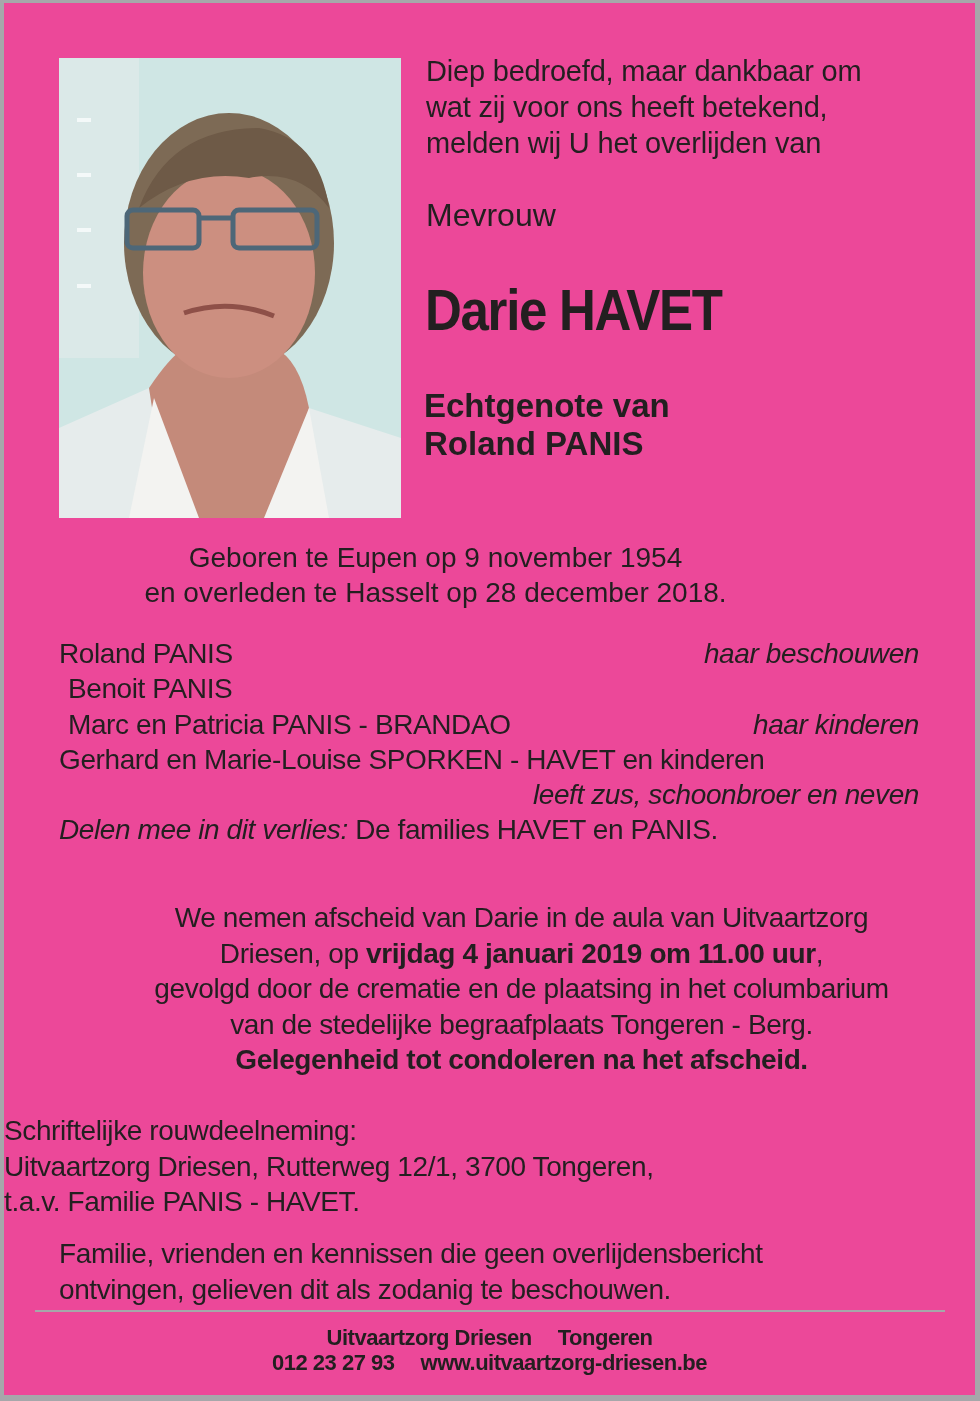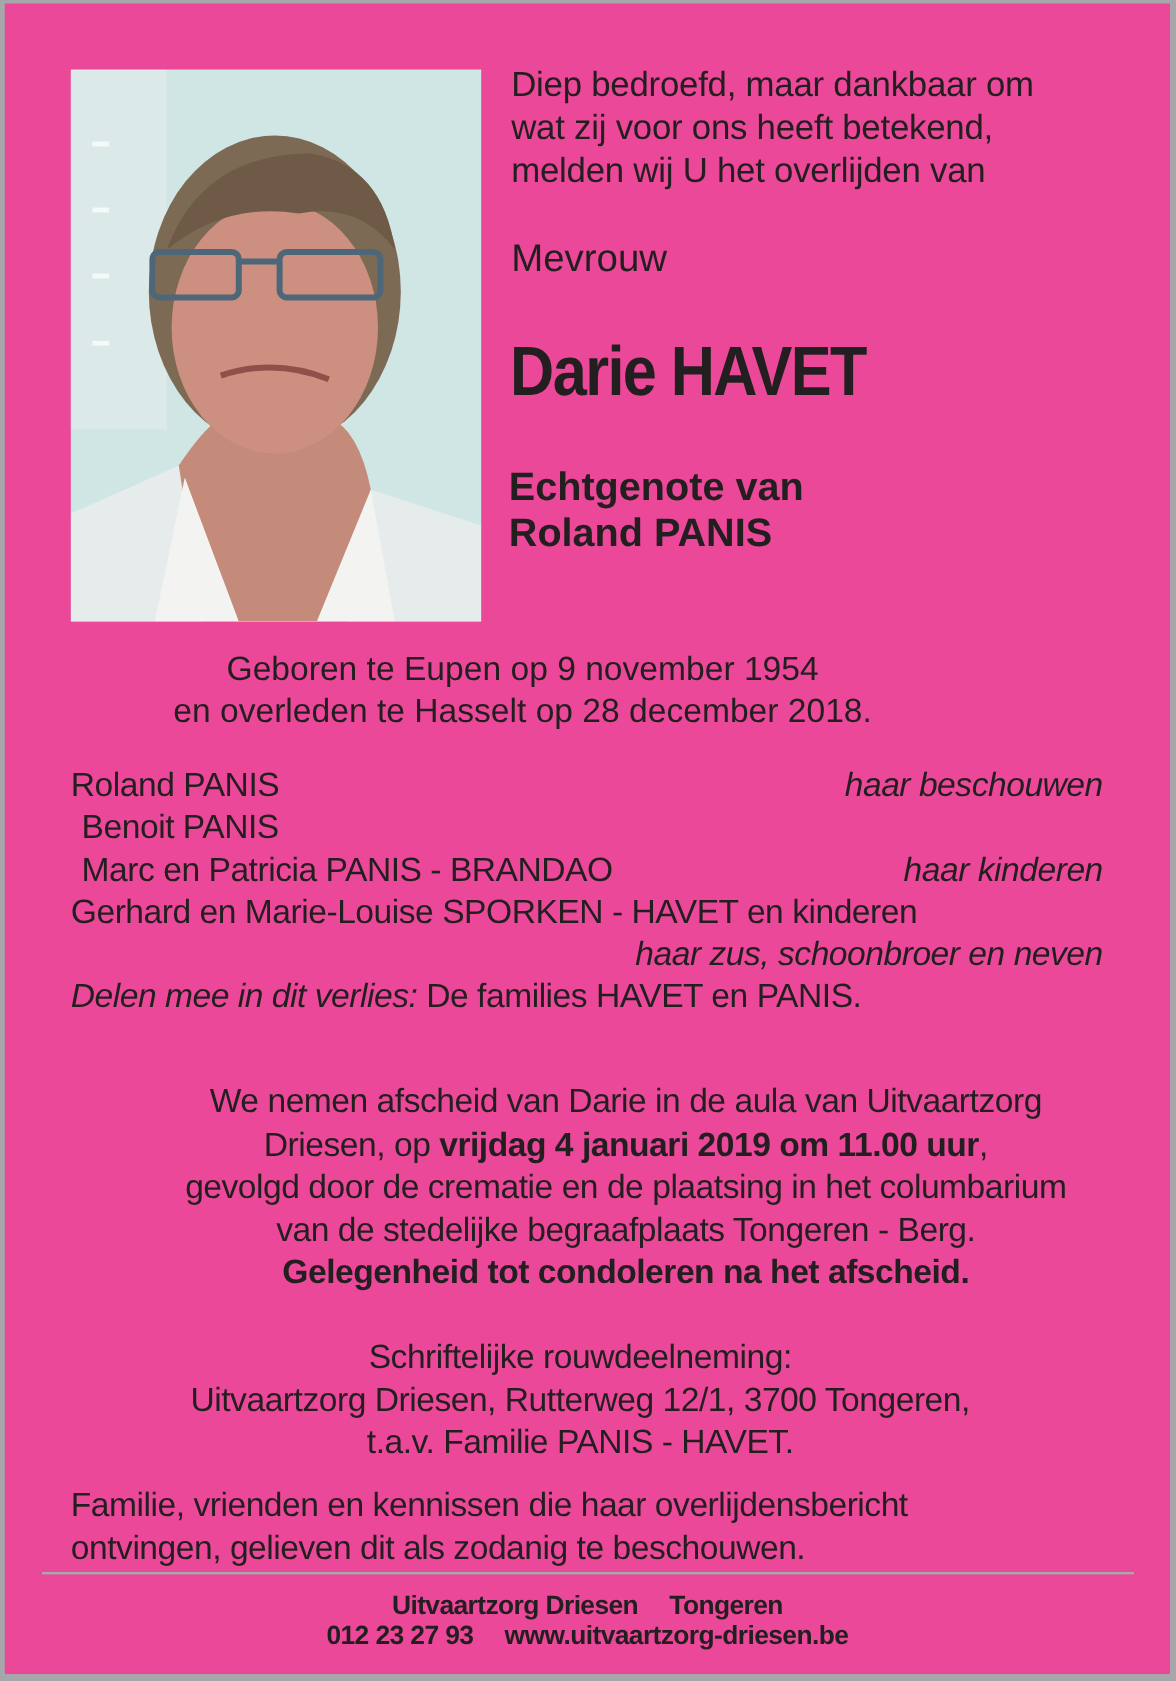--- a/index.html
+++ b/index.html
@@ -14,21 +14,21 @@
   .spouse { left: 420px; top: 384px; width: 496px; text-align: left; font-size: 33px; line-height: 38px; font-weight: bold; }
   .dates { left: 0; top: 537px; width: 863px; text-align: center; font-size: 28px; line-height: 35px; }
   .family { left: 55px; top: 633px; width: 860px; font-size: 28px; line-height: 35.3px; letter-spacing: -0.4px; }
   .row { position: relative; height: 35.3px; white-space: nowrap; }
   .row .l { position: absolute; left: 0; }
   .row .r { position: absolute; right: 0; font-style: italic; }
   .row .ind { left: 9px; }
   .it { font-style: italic; }
   .ceremony { left: 0; top: 897px; width: 971px; text-align: center; font-size: 28px; line-height: 35.5px; letter-spacing: -0.4px; margin-left: 32px; }
   .b { font-weight: bold; }
-  .condolence { left: 0; top: 1110px; width: 959px; text-align: center; font-size: 28px; line-height: 35.5px; letter-spacing: -0.4px; }
+  .condolence { left: 0; top: 1110px; width: 959px; text-align: left; font-size: 28px; line-height: 35.5px; letter-spacing: -0.4px; }
   .notice { left: 55px; top: 1233px; width: 880px; font-size: 28px; line-height: 35.5px; letter-spacing: -0.4px; }
   .divider { left: 31px; top: 1307px; width: 910px; height: 2px; background: #a6a7aa; }
   .footer { left: 0; top: 1322px; width: 971px; text-align: center; font-size: 22px; line-height: 25px; font-weight: bold; letter-spacing: -0.5px; }
   .footer .gap { display: inline-block; width: 26px; }
 </style>
 </head>
 <body>
 
 <div class="page">
 
@@ -87,21 +87,21 @@
     <div class="row">
       <span class="l ind">Marc en Patricia PANIS - BRANDAO</span>
       <span class="r">haar kinderen</span>
     </div>
     <div class="row">
       <span class="l">Gerhard en Marie-Louise SPORKEN - HAVET en kinderen</span>
       <span class="r"></span>
     </div>
     <div class="row">
       <span class="l"></span>
-      <span class="r">haar zus, schoonbroer en neven</span>
+      <span class="r">leeft zus, schoonbroer en neven</span>
     </div>
     <div class="row">
       <span class="l"><span class="it">Delen mee in dit verlies:</span><span> De families HAVET en PANIS.</span></span>
     </div>
   </div>
 
   <div class="abs ceremony">
     <div>We nemen afscheid van Darie in de aula van Uitvaartzorg</div>
     <div><span>Driesen, op </span><span class="b">vrijdag 4 januari 2019 om 11.00 uur</span><span>,</span></div>
     <div>gevolgd door de crematie en de plaatsing in het columbarium</div>
@@ -109,21 +109,21 @@
     <div class="b">Gelegenheid tot condoleren na het afscheid.</div>
   </div>
 
   <div class="abs condolence">
     <div>Schriftelijke rouwdeelneming:</div>
     <div>Uitvaartzorg Driesen, Rutterweg 12/1, 3700 Tongeren,</div>
     <div>t.a.v. Familie PANIS - HAVET.</div>
   </div>
 
   <div class="abs notice">
-    <div>Familie, vrienden en kennissen die haar overlijdensbericht</div>
+    <div>Familie, vrienden en kennissen die geen overlijdensbericht</div>
     <div>ontvingen, gelieven dit als zodanig te beschouwen.</div>
   </div>
 
   <div class="abs divider"></div>
 
   <div class="abs footer">
     <div><span>Uitvaartzorg Driesen</span><span class="gap"></span><span>Tongeren</span></div>
     <div><span>012 23 27 93</span><span class="gap"></span><span>www.uitvaartzorg-driesen.be</span></div>
   </div>
 

